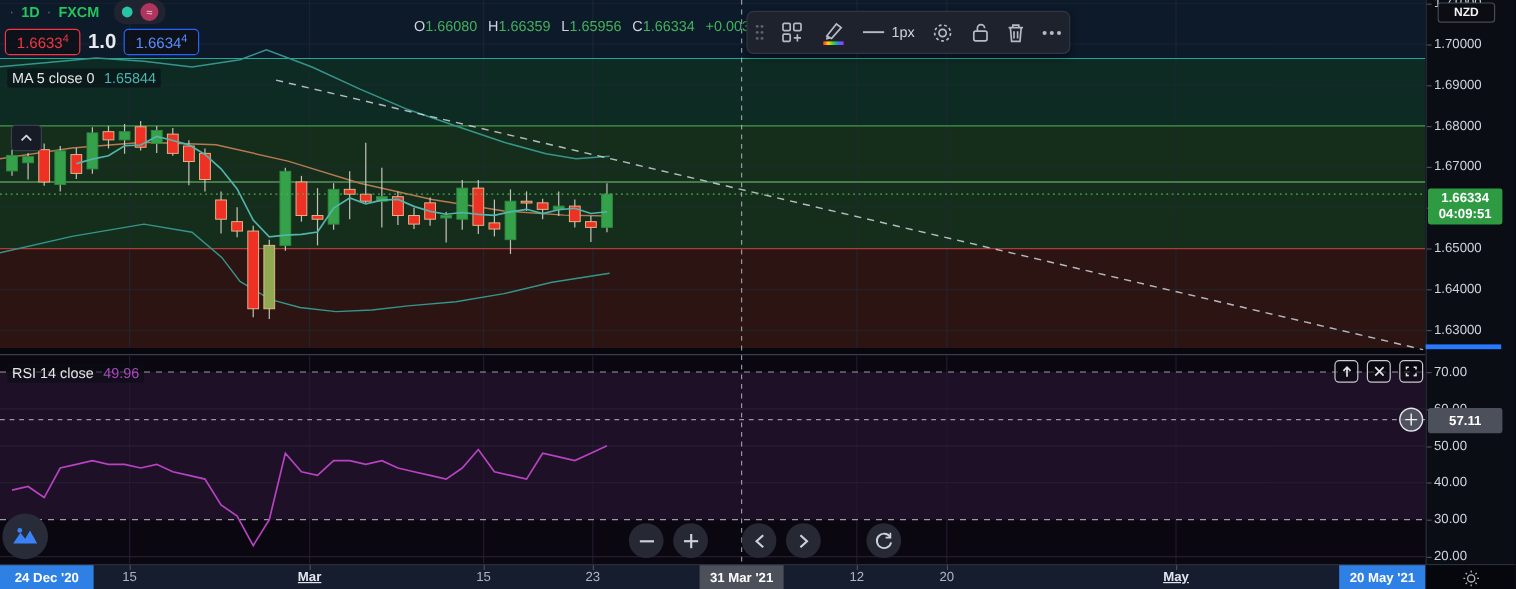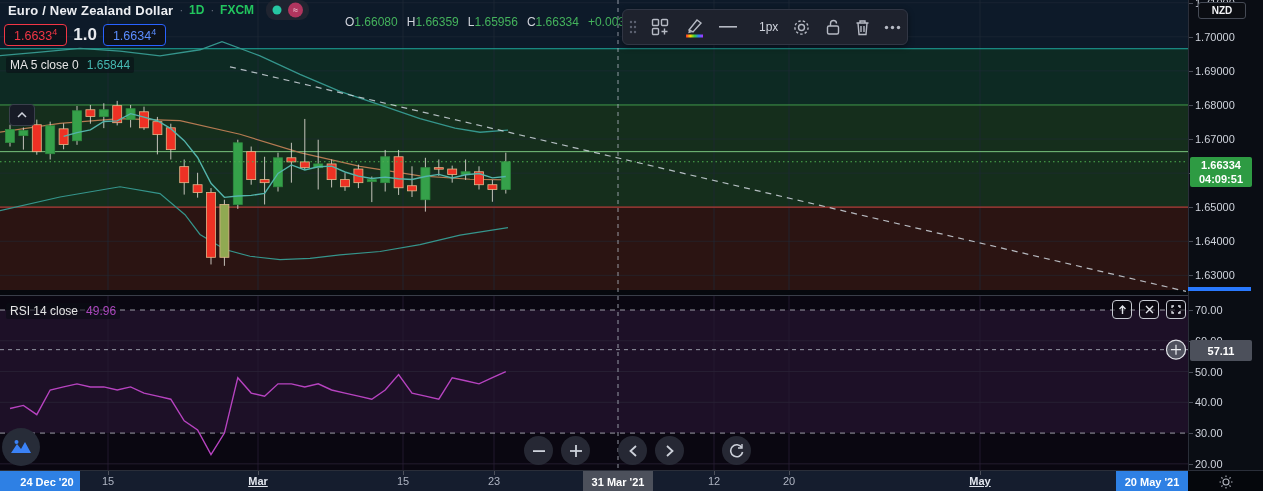--- a/index.html
+++ b/index.html
@@ -25,21 +25,21 @@
   #spread{font-size:17px;font-weight:700;color:#e8eaee;}
   .ind-row{left:6px;display:flex;gap:8px;font-size:12px;z-index:30;background:rgba(10,13,20,.55);padding:1px 4px;border-radius:2px;align-items:center;white-space:nowrap;}
   #ma-row{top:57px;} #bb-row{top:82px;} #rsi-row{top:303px;}
   .ind-label{color:#e5e5e5;}
   
   #collapse-btn{left:9px;top:104px;width:24px;height:20px;background:#171b26;border:1px solid #3a3f4c;border-radius:4px;
     display:flex;align-items:center;justify-content:center;color:#cfd3dc;font-size:10px;z-index:30;}
   
   #float-toolbar{left:622px;top:9px;height:34px;display:flex;align-items:center;background:#1e222d;border:1px solid #313644;
     border-radius:6px;padding:0 6px;gap:14px;z-index:40;box-shadow:0 2px 6px rgba(0,0,0,.45);}
-  .tb-btn{display:flex;align-items:center;gap:22px;color:#b6bac4;}
+  .tb-btn{display:flex;align-items:center;gap:6px;color:#b6bac4;}
   .tb-label{font-size:12px;color:#cfd3dc;}
   
   #nav-controls{left:524px;top:436px;display:flex;gap:8px;z-index:35;}
   .nav-btn{width:29px;height:29px;border-radius:50%;background:rgba(42,46,57,.88);display:flex;align-items:center;justify-content:center;color:#cdd1da;}
   .nav-gap{width:12px;}
   
   #logo-btn{left:2px;top:428px;width:38px;height:38px;border-radius:50%;background:#272c38;display:flex;align-items:center;justify-content:center;z-index:35;}
   
   #rsi-pane-buttons{left:1112px;top:300px;display:flex;gap:7px;z-index:35;}
   .pane-btn{width:18px;height:17px;border:1.5px solid #c6c9d1;border-radius:4px;background:rgba(10,10,14,.55);
@@ -197,21 +197,20 @@
       <polyline points="10,408.464 23.4,405.387 36.8,414.618 50.2,390.002 63.6,386.925 77,383.848 90.4,386.925 103.8,386.925 117.2,390.002 130.60000000000002,386.925 144,393.079 157.4,396.156 170.8,399.233 184.20000000000002,420.772 197.6,430.003 211,454.619 224.4,433.08 237.8,377.694 251.20000000000002,393.079 264.6,396.156 278,383.848 291.40000000000003,383.848 304.8,386.925 318.2,383.848 331.6,390.002 345,393.079 358.40000000000003,396.156 371.8,399.233 385.2,390.002 398.6,374.617 412,393.079 425.40000000000003,396.156 438.8,399.233 452.2,377.694 465.6,380.771 479,383.848 492.40000000000003,377.694 505.8,371.54" fill="none" stroke="#b743c0" stroke-width="1.4"></polyline>
       <line x1="618" y1="0" x2="618" y2="470" stroke="#aab0bb" stroke-width="1" stroke-dasharray="4 4" opacity="0.85"></line>
       <line x1="0" y1="349.66253" x2="1188" y2="349.66253" stroke="#aab0bb" stroke-width="1" stroke-dasharray="4 4" opacity="0.85"></line>
       <g>
         <circle cx="1176" cy="349.66253" r="9.5" fill="rgba(88,93,105,.85)" stroke="#e3e5ea" stroke-width="1.2"></circle>
         <path d="M1171 349.66253 h10 M1176 344.66253 v10" stroke="#eef0f4" stroke-width="1.2"></path>
       </g>
     </svg>
 
   <div id="symbol-row" class="abs">
-    <span id="symbol-title">Euro / New Zealand Dollar</span>
     <span class="sep-dot">·</span>
     <span class="hdr-small">1D</span>
     <span class="sep-dot">·</span>
     <span class="hdr-small">FXCM</span>
     <span id="hdr-icons">
       <svg width="12" height="12">
         <circle cx="6" cy="6" r="4.5" fill="#26c6a2"></circle>
         </svg>
       <svg width="17" height="16">
         <circle cx="8.5" cy="8" r="7.5" fill="#b0355e"></circle>
@@ -429,21 +428,21 @@
         <div class="time-mark" style="left: 403px;"></div>
         <div class="time-tick" style="left: 494px;">23</div>
         <div class="time-mark" style="left: 494px;"></div>
         <div class="time-tick" style="left: 714px;">12</div>
         <div class="time-mark" style="left: 714px;"></div>
         <div class="time-tick" style="left: 789px;">20</div>
         <div class="time-mark" style="left: 789px;"></div>
         <div class="time-tick major" style="left: 980px;">May</div>
         <div class="time-mark" style="left: 980px;"></div>
       </div>
-    <div class="time-badge" id="start-badge" style="left: 0px; width: 66px; padding-left: 14px;">24 Dec '20</div>
+    <div class="time-badge" id="start-badge" style="left: 0px; width: 78px;">24 Dec '20</div>
     <div id="crosshair-time-badge">31 Mar '21</div>
     <div class="time-badge" id="end-badge" style="left: 1116px; width: 72px;">20 May '21</div>
     <div id="time-axis-corner">
       <svg width="16" height="16" fill="none" stroke="#b2b5be" stroke-width="1.1">
         <circle cx="8" cy="8" r="3"></circle>
           <path d="M8 1.5 V3 M8 13 V14.5 M1.5 8 H3 M13 8 H14.5 M3.4 3.4 L4.5 4.5 M11.5 11.5 L12.6 12.6 M12.6 3.4 L11.5 4.5 M4.5 11.5 L3.4 12.6"></path>
         </svg>
     </div>
   </div>
 </div>

